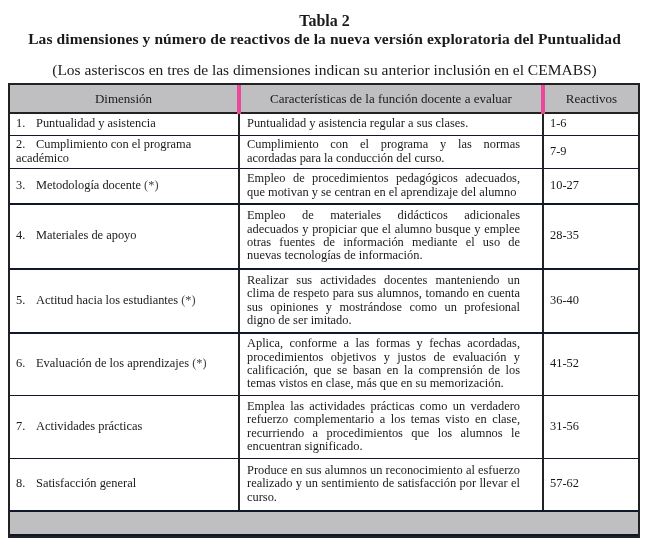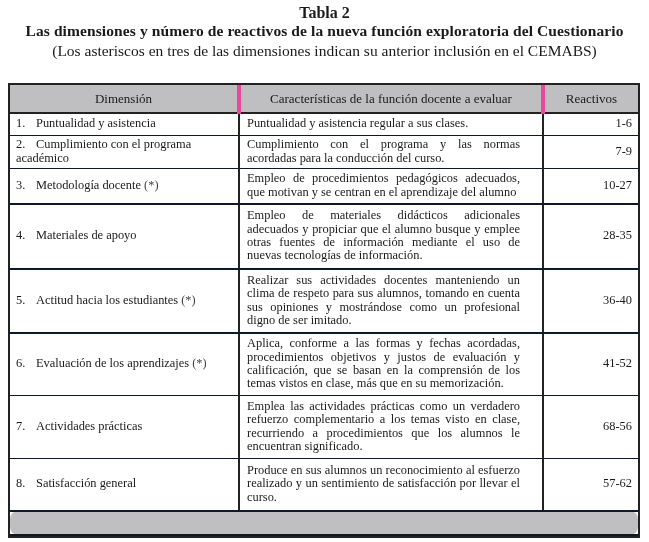--- a/index.html
+++ b/index.html
@@ -1,62 +1,62 @@
 <!DOCTYPE html>
 <html><head>
   <meta charset="utf-8">
   <style>
     html, body { margin: 0; padding: 0; background: #ffffff; }
     body {
       width: 649px; height: 542px; position: relative; overflow: hidden;
       font-family: "Liberation Serif", "DejaVu Serif", serif; color: #1a1a1a;
     }
-    .caption { position: absolute; left: 0; width: 649px; text-align: center; line-height: 1; }
+    .caption { position: absolute; left: 0; width: 649px; text-align: center; line-height: 1; margin-top: 8px; }
     .cap-num { top: 5px; font-size: 16px; font-weight: bold; }
     .cap-title { top: 23px; font-size: 15.5px; font-weight: bold; letter-spacing: 0.1px; }
-    .cap-sub { top: 43px; font-size: 15.5px; }
+    .cap-sub { top: 54px; font-size: 15.5px; }
 
     .tbl {
       position: absolute; left: 8px; top: 83px; width: 632px;
       border: 2px solid #222; box-sizing: border-box;
       border-collapse: collapse;
     }
     table { border-collapse: collapse; width: 100%; table-layout: fixed; }
     col.c1 { width: 229px; }
     col.c2 { width: 304px; }
     col.c3 { width: 95px; }
     th {
       background: #bfbfc1; font-weight: normal; font-size: 13px;
       height: 27px; padding: 0; border-right: 4px solid #ec4899; border-bottom: 2px solid #222;
       text-align: center;
     }
     th:last-child { border-right: none; }
     td {
       font-size: 12.4px; line-height: 13.4px; padding: 1px 6px 2px 6px;
       border-right: 2px solid #222; border-bottom: 2px solid #0f172a; vertical-align: middle;
     }
-    td:last-child { border-right: none; text-align: right; border-radius: 8px; }
+    td:last-child { border-right: none; text-align: left; }
     td.desc { text-align: justify; padding: 1px 22px 2px 7px; }
     tr.r1 td { height: 18px; border-bottom-width: 1px; }
     tr.r2 td { height: 29px; border-bottom-width: 1px; margin-top: 16px; }
     tr.r3 td { height: 31px; }
     tr.r4 td { height: 60px; margin-left: 7px; }
     tr.r5 td { height: 59px; }
     tr.r6 td { height: 58px; border-bottom-width: 1px; }
     tr.r7 td { height: 59px; border-bottom-width: 1px; }
     tr.r8 td { height: 48px; }
     .num { display: inline-block; width: 20px; }
     .star { color: #444; }
     .footer-band { background: #bfbfc1; height: 19px; }
   </style>
 </head>
 <body>
 
 <div class="caption cap-num">Tabla 2</div>
-<div class="caption cap-title">Las dimensiones y número de reactivos de la nueva función exploratoria del Cuestionario</div>
+<div class="caption cap-title">Las dimensiones y número de reactivos de la nueva versión exploratoria del Puntualidad</div>
 <div class="caption cap-sub">(Los asteriscos en tres de las dimensiones indican su anterior inclusión en el CEMABS)</div>
 
 <div class="tbl">
   <table>
     <colgroup>
         <col class="c1">
         <col class="c2">
         <col class="c3">
       </colgroup>
     <thead>
@@ -93,21 +93,21 @@
           <td>36-40</td>
         </tr>
         <tr class="r6">
           <td><span class="num">6.</span><span>Evaluación de los aprendizajes</span> <span class="star">(*)</span></td>
           <td class="desc">Aplica, conforme a las formas y fechas acordadas, procedimientos objetivos y justos de evaluación y calificación, que se basan en la comprensión de los temas vistos en clase, más que en su memorización.</td>
           <td>41-52</td>
         </tr>
         <tr class="r7">
           <td><span class="num">7.</span><span>Actividades prácticas</span></td>
           <td class="desc">Emplea las actividades prácticas como un verdadero refuerzo complementario a los temas visto en clase, recurriendo a procedimientos que los alumnos le encuentran significado.</td>
-          <td>68-56</td>
+          <td>31-56</td>
         </tr>
         <tr class="r8">
           <td><span class="num">8.</span><span>Satisfacción general</span></td>
           <td class="desc">Produce en sus alumnos un reconocimiento al esfuerzo realizado y un sentimiento de satisfacción por llevar el curso.</td>
           <td>57-62</td>
         </tr>
       </tbody>
     <tfoot>
       <tr>
         <td colspan="3" class="footer-band"></td>

